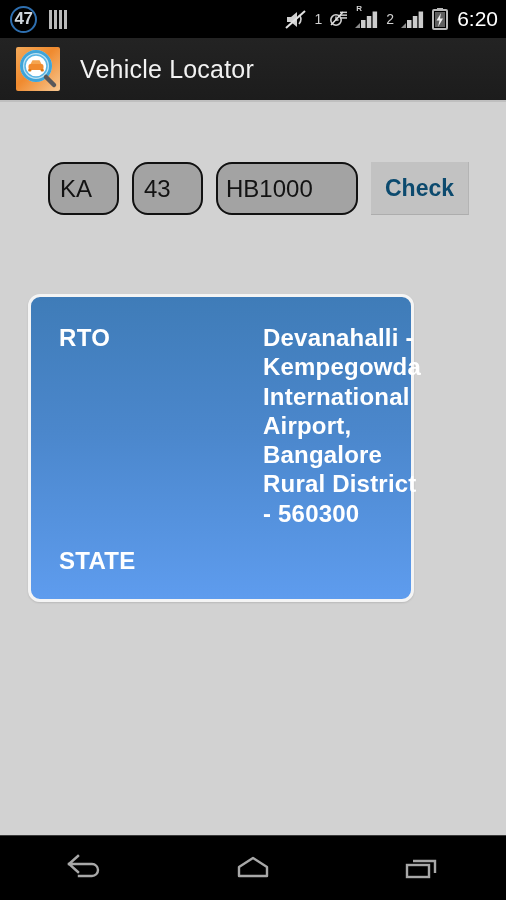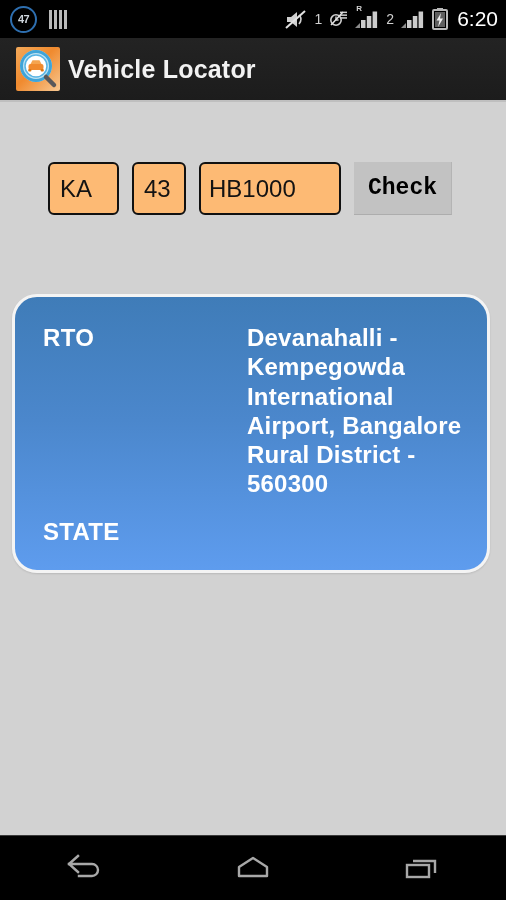--- a/index.html
+++ b/index.html
@@ -42,21 +42,21 @@
     align-items: center;
     gap: 7px;
   }
   .count-badge {
     position: relative;
     width: 23px;
     height: 23px;
     border-radius: 50%;
     border: 2px solid #2e6fb0;
     color: #cfd6dd;
-    font-size: 11px;
+    font-size: 17px;
     font-weight: bold;
     display: flex;
     align-items: center;
     justify-content: center;
     letter-spacing: -0.5px;
   }
   .bars-icon {
     display: flex;
     align-items: flex-end;
     gap: 2px;
@@ -107,22 +107,22 @@
     width: 44px;
     height: 44px;
     background: linear-gradient(135deg, #f3a95a 0%, #f08a2e 45%, #f7c892 100%);
     border-radius: 2px;
     flex: none;
     overflow: hidden;
   }
   #app-title {
     color: #f2f2f2;
     font-size: 25px;
-    margin-left: 8px;
-    font-weight: bold;
+    margin-left: 20px;
+    font-weight: normal;
     letter-spacing: 0.2px;
   }
 
   
   #content {
     position: absolute;
     top: 104px; left: 0;
     width: 506px;
     height: 732px;
     background: #d2d2d2;
@@ -130,59 +130,59 @@
 
   #search-row {
     position: absolute;
     top: 58px;
     left: 48px;
     display: flex;
     align-items: stretch;
     gap: 13px;
   }
   .plate-field {
-    background: #fdba74;
+    background: #a3a3a3;
     border: 2px solid #111111;
-    border-radius: 6px;
+    border-radius: 16px;
     height: 53px;
     box-sizing: border-box;
     display: flex;
     align-items: center;
     padding: 0 10px;
     font-size: 24px;
     color: #131313;
     font-family: "Liberation Sans", sans-serif;
     outline: none;
   }
   #field-state { width: 71px; }
-  #field-district { width: 54px; }
+  #field-district { width: 71px; }
   #field-number { width: 142px; padding-left: 8px; }
   #check-button {
     background: #c2c2c2;
     border: none;
     border-bottom: 1px solid #adadad;
     border-right: 1px solid #b4b4b4;
     height: 53px;
     padding: 0 14px;
     font-size: 23px;
     font-weight: bold;
-    color: #000000;
-    font-family: Liberation Mono, monospace;
+    color: #0c4a6e;
+    font-family: Liberation Sans, sans-serif;
     cursor: pointer;
   }
 
   
   #result-card {
     position: absolute;
     top: 190px;
-    left: 12px;
-    width: 478px;
+    left: 28px;
+    width: 386px;
     box-sizing: border-box;
     border: 3px solid #f4f4f4;
-    border-radius: 25px;
+    border-radius: 12px;
     background: linear-gradient(180deg, #3f7cb8 0%, #4b87cc 45%, #5e9cee 100%);
     padding: 26px 22px 24px 28px;
     box-shadow: 0 1px 2px rgba(0,0,0,0.12);
   }
   .result-row {
     display: flex;
     align-items: flex-start;
   }
   .result-row + .result-row { margin-top: 18px; }
   .result-label {

